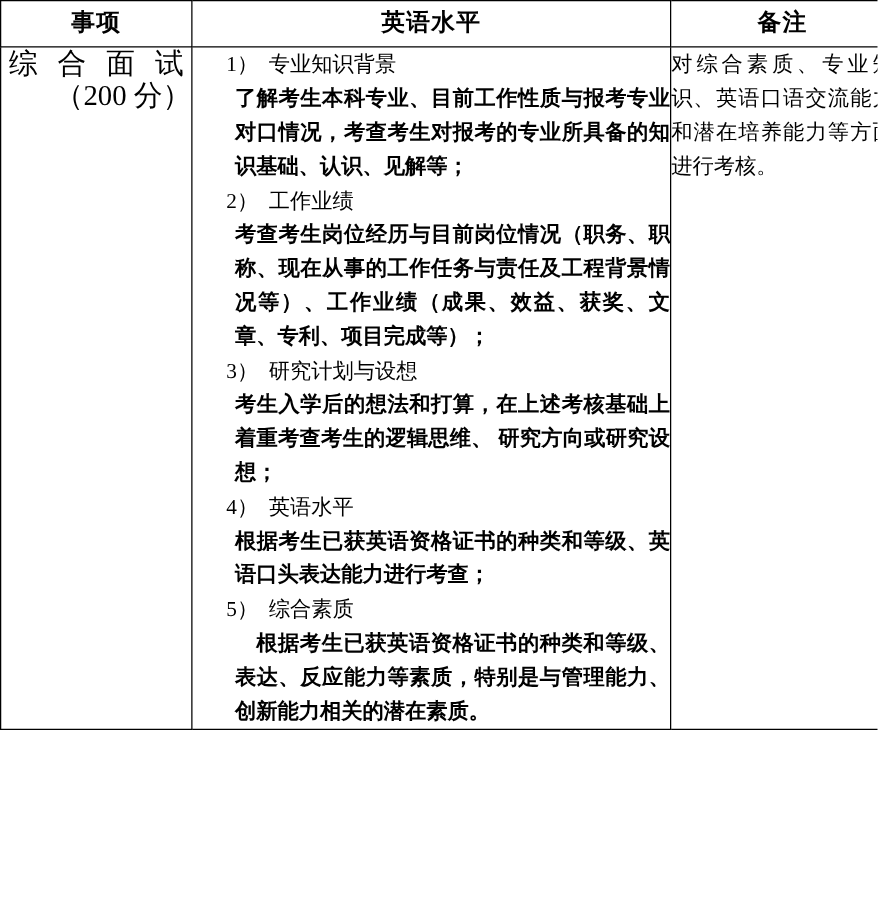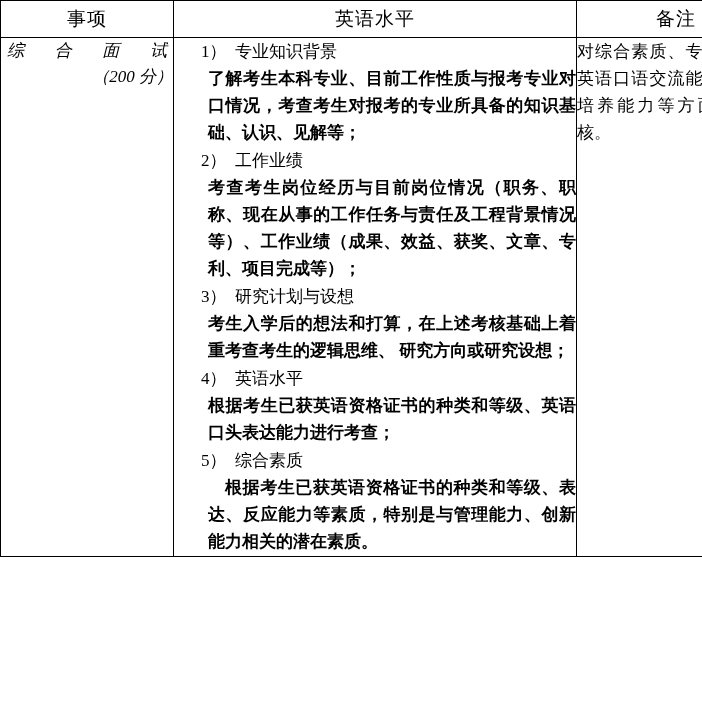--- a/index.html
+++ b/index.html
@@ -19,37 +19,36 @@
     width: 702px;
     table-layout: fixed;
   }
   .doc-table th, .doc-table td {
     border: 1px solid #000000;
     vertical-align: top;
     padding: 0;
   }
   .doc-table th {
     text-align: center;
-    font-weight: normal;
+    font-weight: bold;
     font-size: 19px;
     letter-spacing: 1px;
     height: 36px;
     line-height: 36px;
-    padding: 0 12px;
+    padding: 0 2px;
   }
   .col-item { width: 148px; }
   .col-method { width: 378px; }
   .col-remark { width: 174px; }
 
   .cell-item {
-    font-size: 17px;
+    font-size: 23px;
     line-height: 26px;
     padding: 10px 6px 6px 6px;
     text-align: center;
-    font-style: italic;
   }
   .cell-item .line-spread {
     text-align: justify;
     text-align-last: justify;
     padding: 0 6px;
     white-space: nowrap;
   }
   .cell-item .line-center {
     text-align: right;
   }

